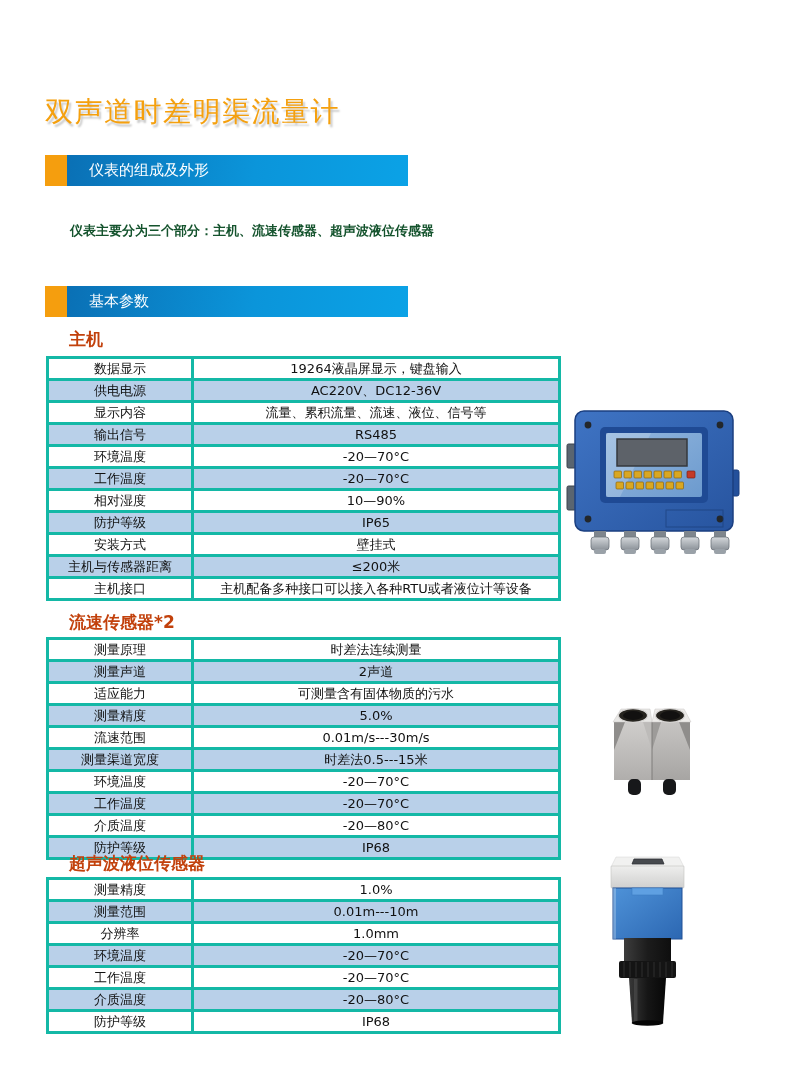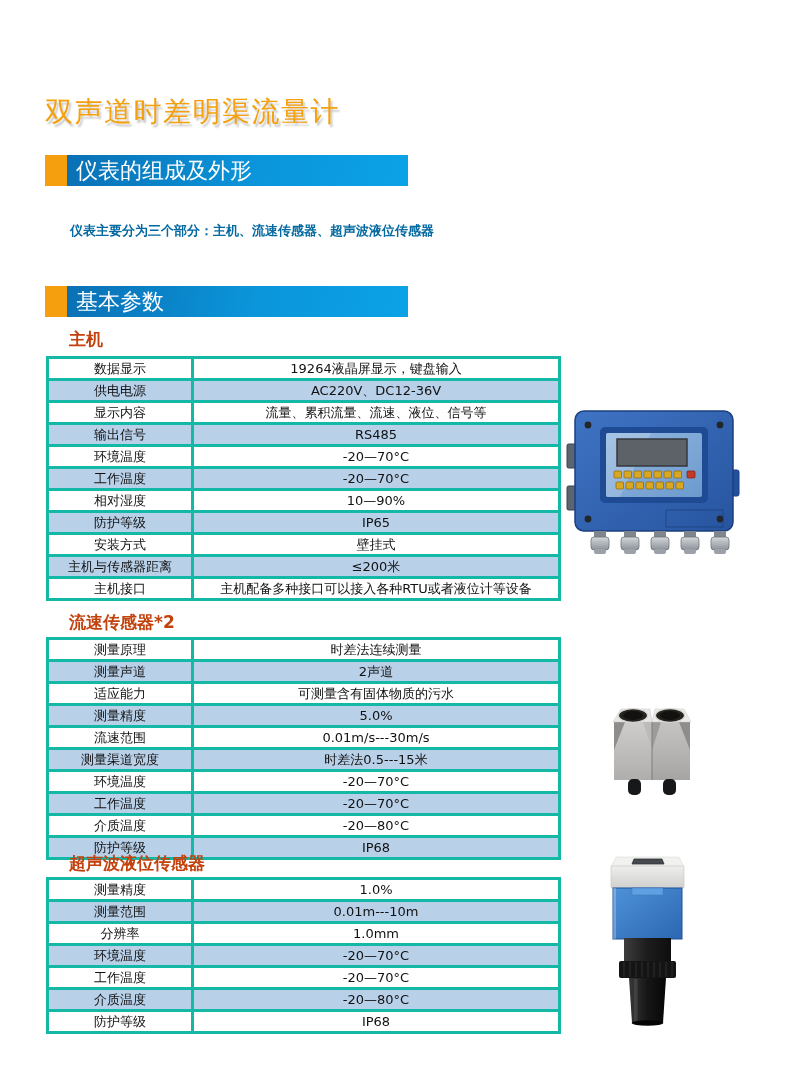--- a/index.html
+++ b/index.html
@@ -5,25 +5,25 @@
   html,body{margin:0;padding:0;background:#fff;}
   .page{position:relative;width:800px;height:1086px;background:#ffffff;overflow:hidden;
         font-family:"DejaVu Sans","Liberation Sans",sans-serif;}
 
   .title{position:absolute;left:45px;top:93px;font-size:28px;font-weight:normal;
          color:#F5A00E;letter-spacing:1.5px;text-shadow:2px 3px 2px #c8c8c8;white-space:nowrap;}
 
   .banner{position:absolute;left:45px;width:363px;height:31px;display:flex;}
   .banner .accent{width:22px;background:#F59E0E;}
   .banner .bar{flex:1;background:linear-gradient(100deg,#0a70b5 0%,#0b95da 55%,#0ba2e6 100%);
-               color:#ffffff;font-size:22px;line-height:31px;padding-left:9px;font-weight:500;white-space:nowrap;}
+               color:#ffffff;font-size:15px;line-height:31px;padding-left:22px;font-weight:500;white-space:nowrap;}
   #banner-composition{top:155px;}
   #banner-basic{top:286px;}
 
-  .intro{position:absolute;left:70px;top:222px;font-size:13px;font-weight:bold;color:#0369a1;white-space:nowrap;}
+  .intro{position:absolute;left:70px;top:222px;font-size:13px;font-weight:bold;color:#14532d;white-space:nowrap;}
 
   .sec-heading{position:absolute;left:69px;font-size:17px;font-weight:bold;color:#c2410c;white-space:nowrap;}
   #h-main{top:328px;}
   #h-velocity{top:611px;}
   #h-level{top:852px;}
 
   table.spec{position:absolute;left:46px;width:515px;border-collapse:collapse;table-layout:fixed;}
   table.spec td{border:3px solid #14b8a6;height:19px;padding:0 3px;text-align:center;
                 font-size:13px;color:#111;white-space:nowrap;overflow:hidden;vertical-align:middle;}
   table.spec td.c1{width:136px;}

